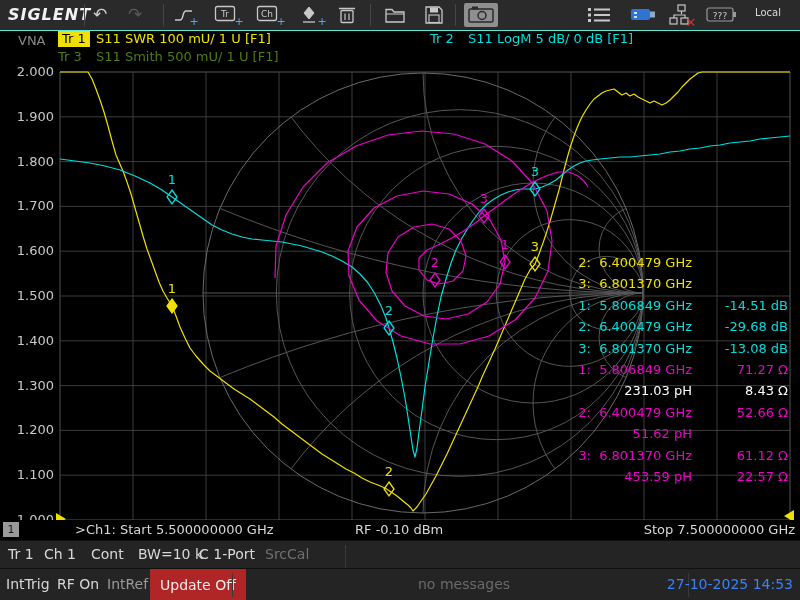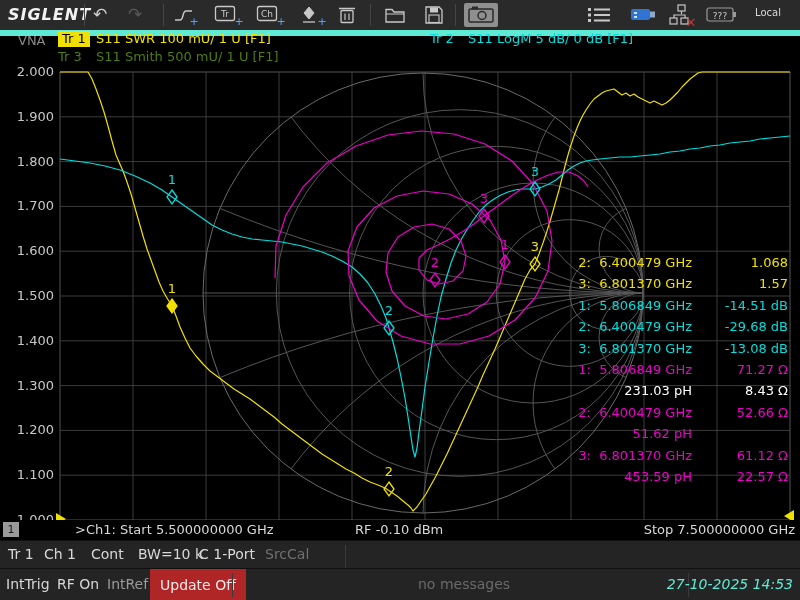--- a/index.html
+++ b/index.html
@@ -1,20 +1,20 @@
 <!DOCTYPE html>
 <html><head>
 <meta charset="utf-8">
 <style>
   html,body{margin:0;padding:0;background:#111;}
   #root{position:relative;width:800px;height:600px;background:#000;overflow:hidden;
         font-family:"DejaVu Sans","Liberation Sans",sans-serif;}
   .abs{position:absolute;}
   
-  #toolbar{position:absolute;left:0;top:0;width:800px;height:30px;background:#2a2a2a;border-bottom:6px solid #5eead4;}
+  #toolbar{position:absolute;left:0;top:0;width:800px;height:30px;background:#2a2a2a;border-bottom:1px solid #5eead4;}
   .tsep{position:absolute;top:4px;width:1px;height:22px;background:#454545;}
   #logo{position:absolute;left:8px;top:5px;color:#f2f2f2;font-size:16px;font-weight:bold;letter-spacing:1px;font-style:italic;}
   .ticon{position:absolute;top:3px;}
   .glyph{font-size:17px;color:#cfcfcf;}
   #local-label{position:absolute;left:755px;top:7px;color:#d8d8d8;font-size:10px;}
   
   .hdr-row{position:absolute;left:0;width:800px;height:18px;font-size:13px;}
   #vna-label{position:absolute;left:18px;top:33px;color:#8a8a8a;font-size:13px;}
   .badge-tr1{position:absolute;left:58px;top:0;background:#f0e000;color:#000;padding:0 4px;height:16px;line-height:16px;}
   .yellow{color:#f0e000;} .cyan{color:#00dede;} .magenta{color:#4d7c0f;}
@@ -31,21 +31,21 @@
   
   #bar1{position:absolute;left:0;top:540px;width:800px;height:28px;background:#242424;border-top:1px solid #101010;
         color:#d8d8d8;font-size:14px;}
   #bar2{position:absolute;left:0;top:568px;width:800px;height:32px;background:#242424;border-top:1px solid #101010;
         color:#d8d8d8;font-size:14px;}
   .s-item{position:absolute;top:5px;}
   #bar2 .s-item{top:7px;}
   .dim{color:#707070;}
   #update-off{position:absolute;left:150px;top:0;height:32px;line-height:32px;padding:0 10px;background:#b02525;color:#f5eaea;}
   #no-msg{position:absolute;left:418px;top:7px;color:#6a6a6a;}
-  #datetime{position:absolute;right:7px;top:7px;color:#5eead4;font-style:italic;}
+  #datetime{position:absolute;right:7px;top:7px;color:#3b82f6;}
   .vsep{position:absolute;top:4px;width:1px;height:24px;background:#3a3a3a;}
 </style>
 </head>
 <body>
 
 <div id="root">
 
   <div id="toolbar">
     <div id="logo">SIGLENT</div>
     <div class="tsep" style="left:84px"></div>
@@ -268,25 +268,23 @@
       <div class="ytick" style="top: 332.8px;">1.400</div>
       <div class="ytick" style="top: 377.6px;">1.300</div>
       <div class="ytick" style="top: 422.4px;">1.200</div>
       <div class="ytick" style="top: 467.2px;">1.100</div>
       <div class="ytick" style="top: 512px;">1.000</div>
     </div>
 
   <div id="marker-table">
       <div class="mkrow" style="color: rgb(240, 224, 0);">
         <span class="mklabel">2:  6.400479 GHz</span>
-        <span class="mkvalue">1.068</span>
       </div>
       <div class="mkrow" style="color: rgb(240, 224, 0);">
         <span class="mklabel">3:  6.801370 GHz</span>
-        <span class="mkvalue">1.57</span>
       </div>
       <div class="mkrow" style="color: rgb(0, 222, 222);">
         <span class="mklabel">1:  5.806849 GHz</span>
         <span class="mkvalue">-14.51 dB</span>
       </div>
       <div class="mkrow" style="color: rgb(0, 222, 222);">
         <span class="mklabel">2:  6.400479 GHz</span>
         <span class="mkvalue">-29.68 dB</span>
       </div>
       <div class="mkrow" style="color: rgb(0, 222, 222);">

